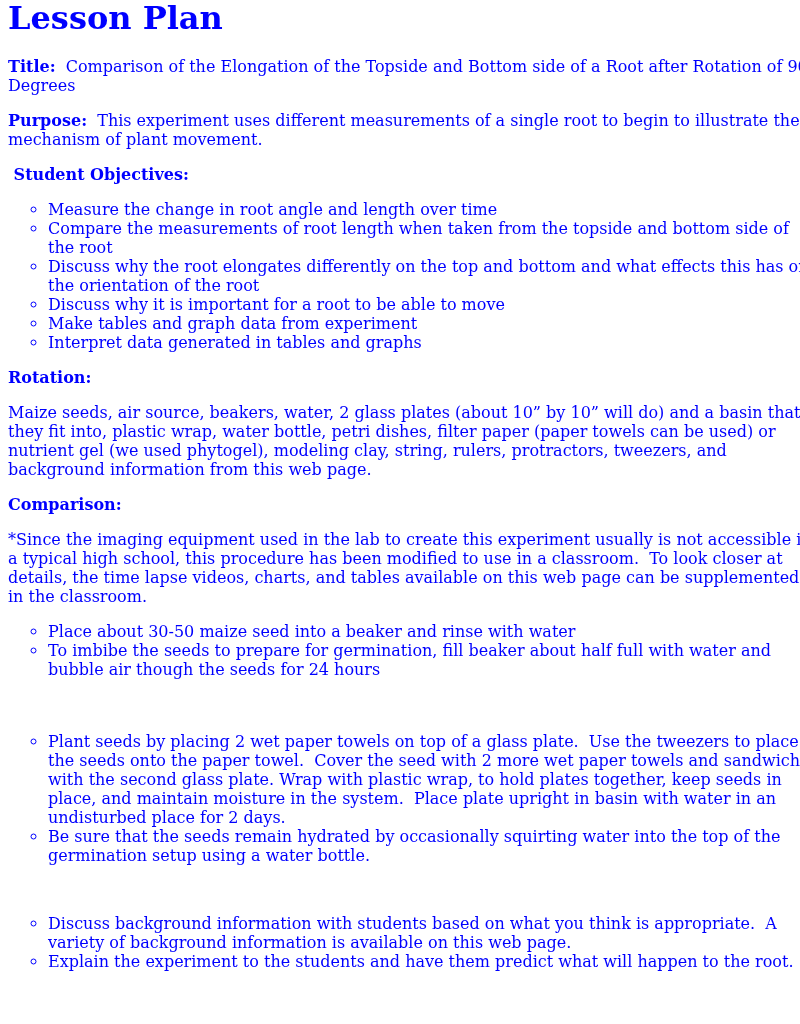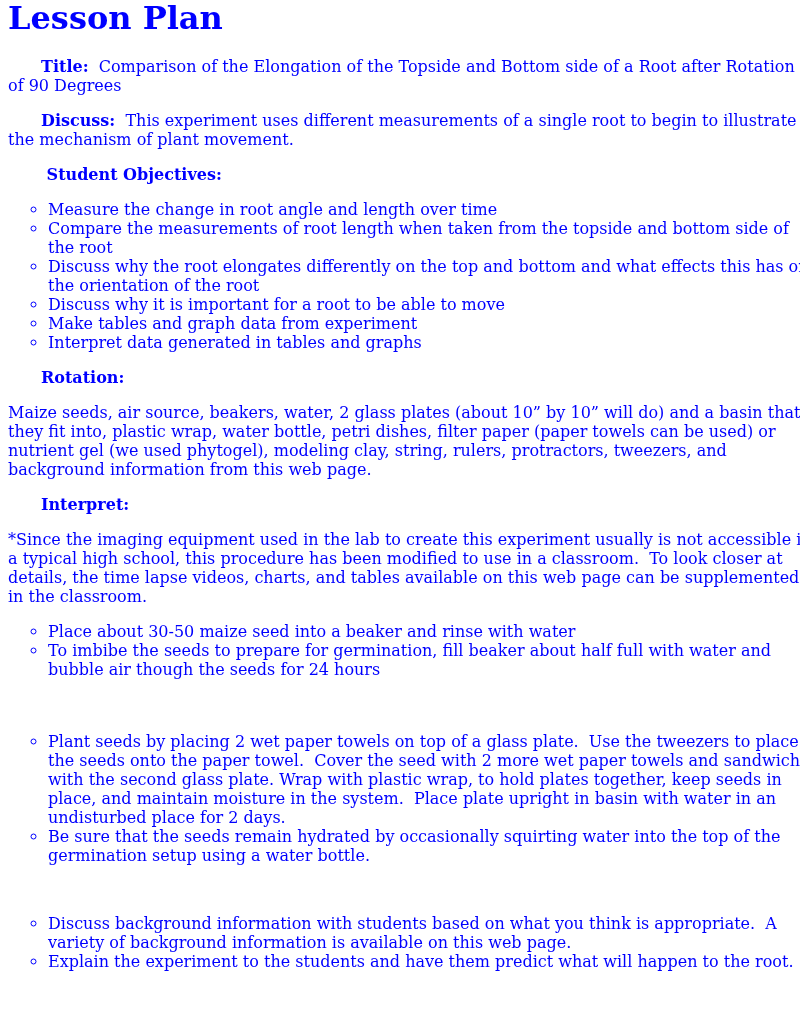--- a/index.html
+++ b/index.html
@@ -24,21 +24,20 @@
     font-size: 32px;
     line-height: 36px;
     font-weight: bold;
     margin: 0 0 21px 0;
   }
   p {
     margin: 16px 0;
   }
   strong {
     font-weight: bold;
-    margin-left: 33px;
   }
   ul {
     margin: 16px 0;
     padding-left: 40px;
     list-style-type: circle;
   }
   li {
     margin: 0;
   }
   .gap1 { margin-top: 53px; }
@@ -46,38 +45,38 @@
 </style>
 </head>
 <body style="color: rgb(0, 0, 255); background: rgb(255, 255, 255);">
 
 <div class="page">
 
   <h1>Lesson Plan</h1>
 
   <p><strong>Title:</strong><span>&nbsp; Comparison of the Elongation of the Topside and Bottom side of a Root after Rotation of 90 Degrees</span></p>
 
-  <p><strong>Discuss:</strong><span>&nbsp; This experiment uses different measurements of a single root to begin to illustrate the mechanism of plant movement.</span></p>
+  <p><strong>Purpose:</strong><span>&nbsp; This experiment uses different measurements of a single root to begin to illustrate the mechanism of plant movement.</span></p>
 
   <p><strong>&nbsp;Student Objectives:</strong></p>
 
   <ul>
     <li>Measure the change in root angle and length over time</li>
     <li>Compare the measurements of root length when taken from the topside and bottom side of the root</li>
     <li>Discuss why the root elongates differently on the top and bottom and what effects this has on the orientation of the root</li>
     <li>Discuss why it is important for a root to be able to move</li>
     <li>Make tables and graph data from experiment</li>
     <li>Interpret data generated in tables and graphs</li>
   </ul>
 
   <p><strong>Rotation:</strong></p>
 
   <p>Maize seeds, air source, beakers, water, 2 glass plates (about 10” by 10” will do) and a basin that they fit into, plastic wrap, water bottle, petri dishes, filter paper (paper towels can be used) or nutrient gel (we used phytogel), modeling clay, string, rulers, protractors, tweezers, and background information from this web page.</p>
 
-  <p><strong>Interpret:</strong></p>
+  <p><strong>Comparison:</strong></p>
 
   <p>*Since the imaging equipment used in the lab to create this experiment usually is not accessible in a typical high school, this procedure has been modified to use in a classroom.&nbsp; To look closer at details, the time lapse videos, charts, and tables available on this web page can be supplemented in the classroom.</p>
 
   <ul>
     <li>Place about 30-50 maize seed into a beaker and rinse with water</li>
     <li>To imbibe the seeds to prepare for germination, fill beaker about half full with water and bubble air though the seeds for 24 hours</li>
   </ul>
 
   <ul class="gap1">
     <li>Plant seeds by placing 2 wet paper towels on top of a glass plate.&nbsp; Use the tweezers to place the seeds onto the paper towel.&nbsp; Cover the seed with 2 more wet paper towels and sandwich with the second glass plate. Wrap with plastic wrap, to hold plates together, keep seeds in place, and maintain moisture in the system.&nbsp; Place plate upright in basin with water in an undisturbed place for 2 days.</li>

